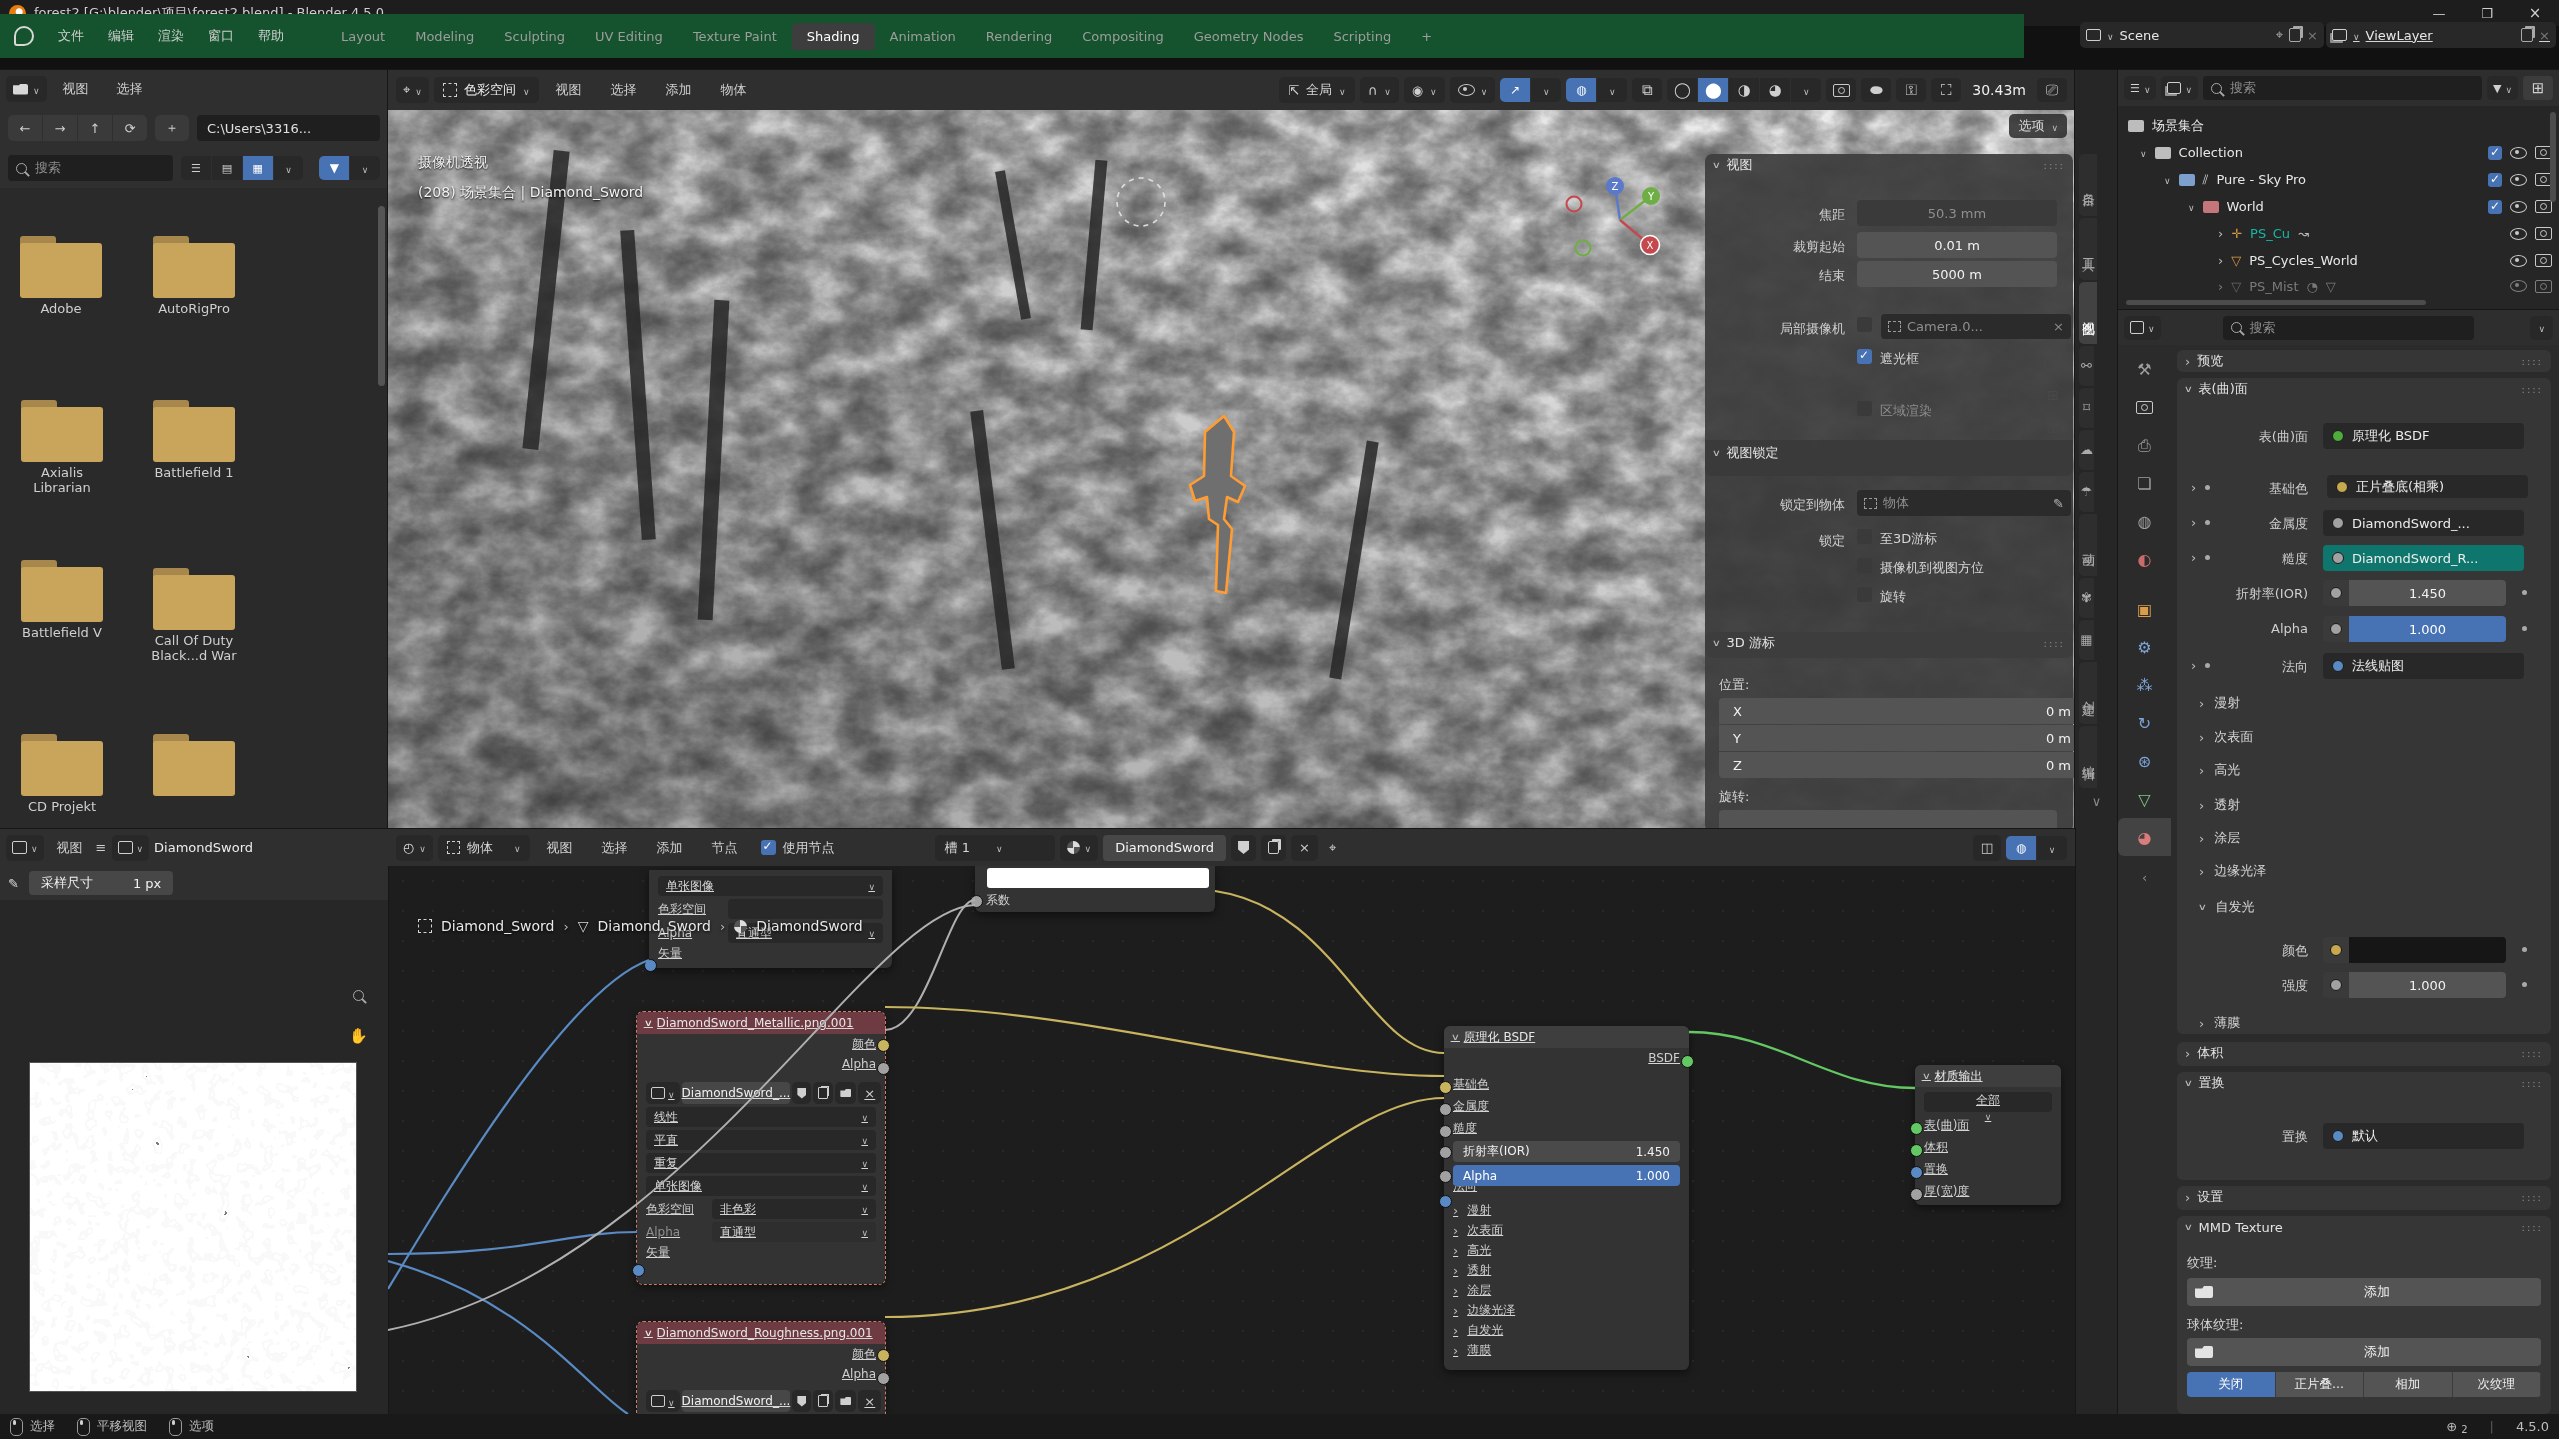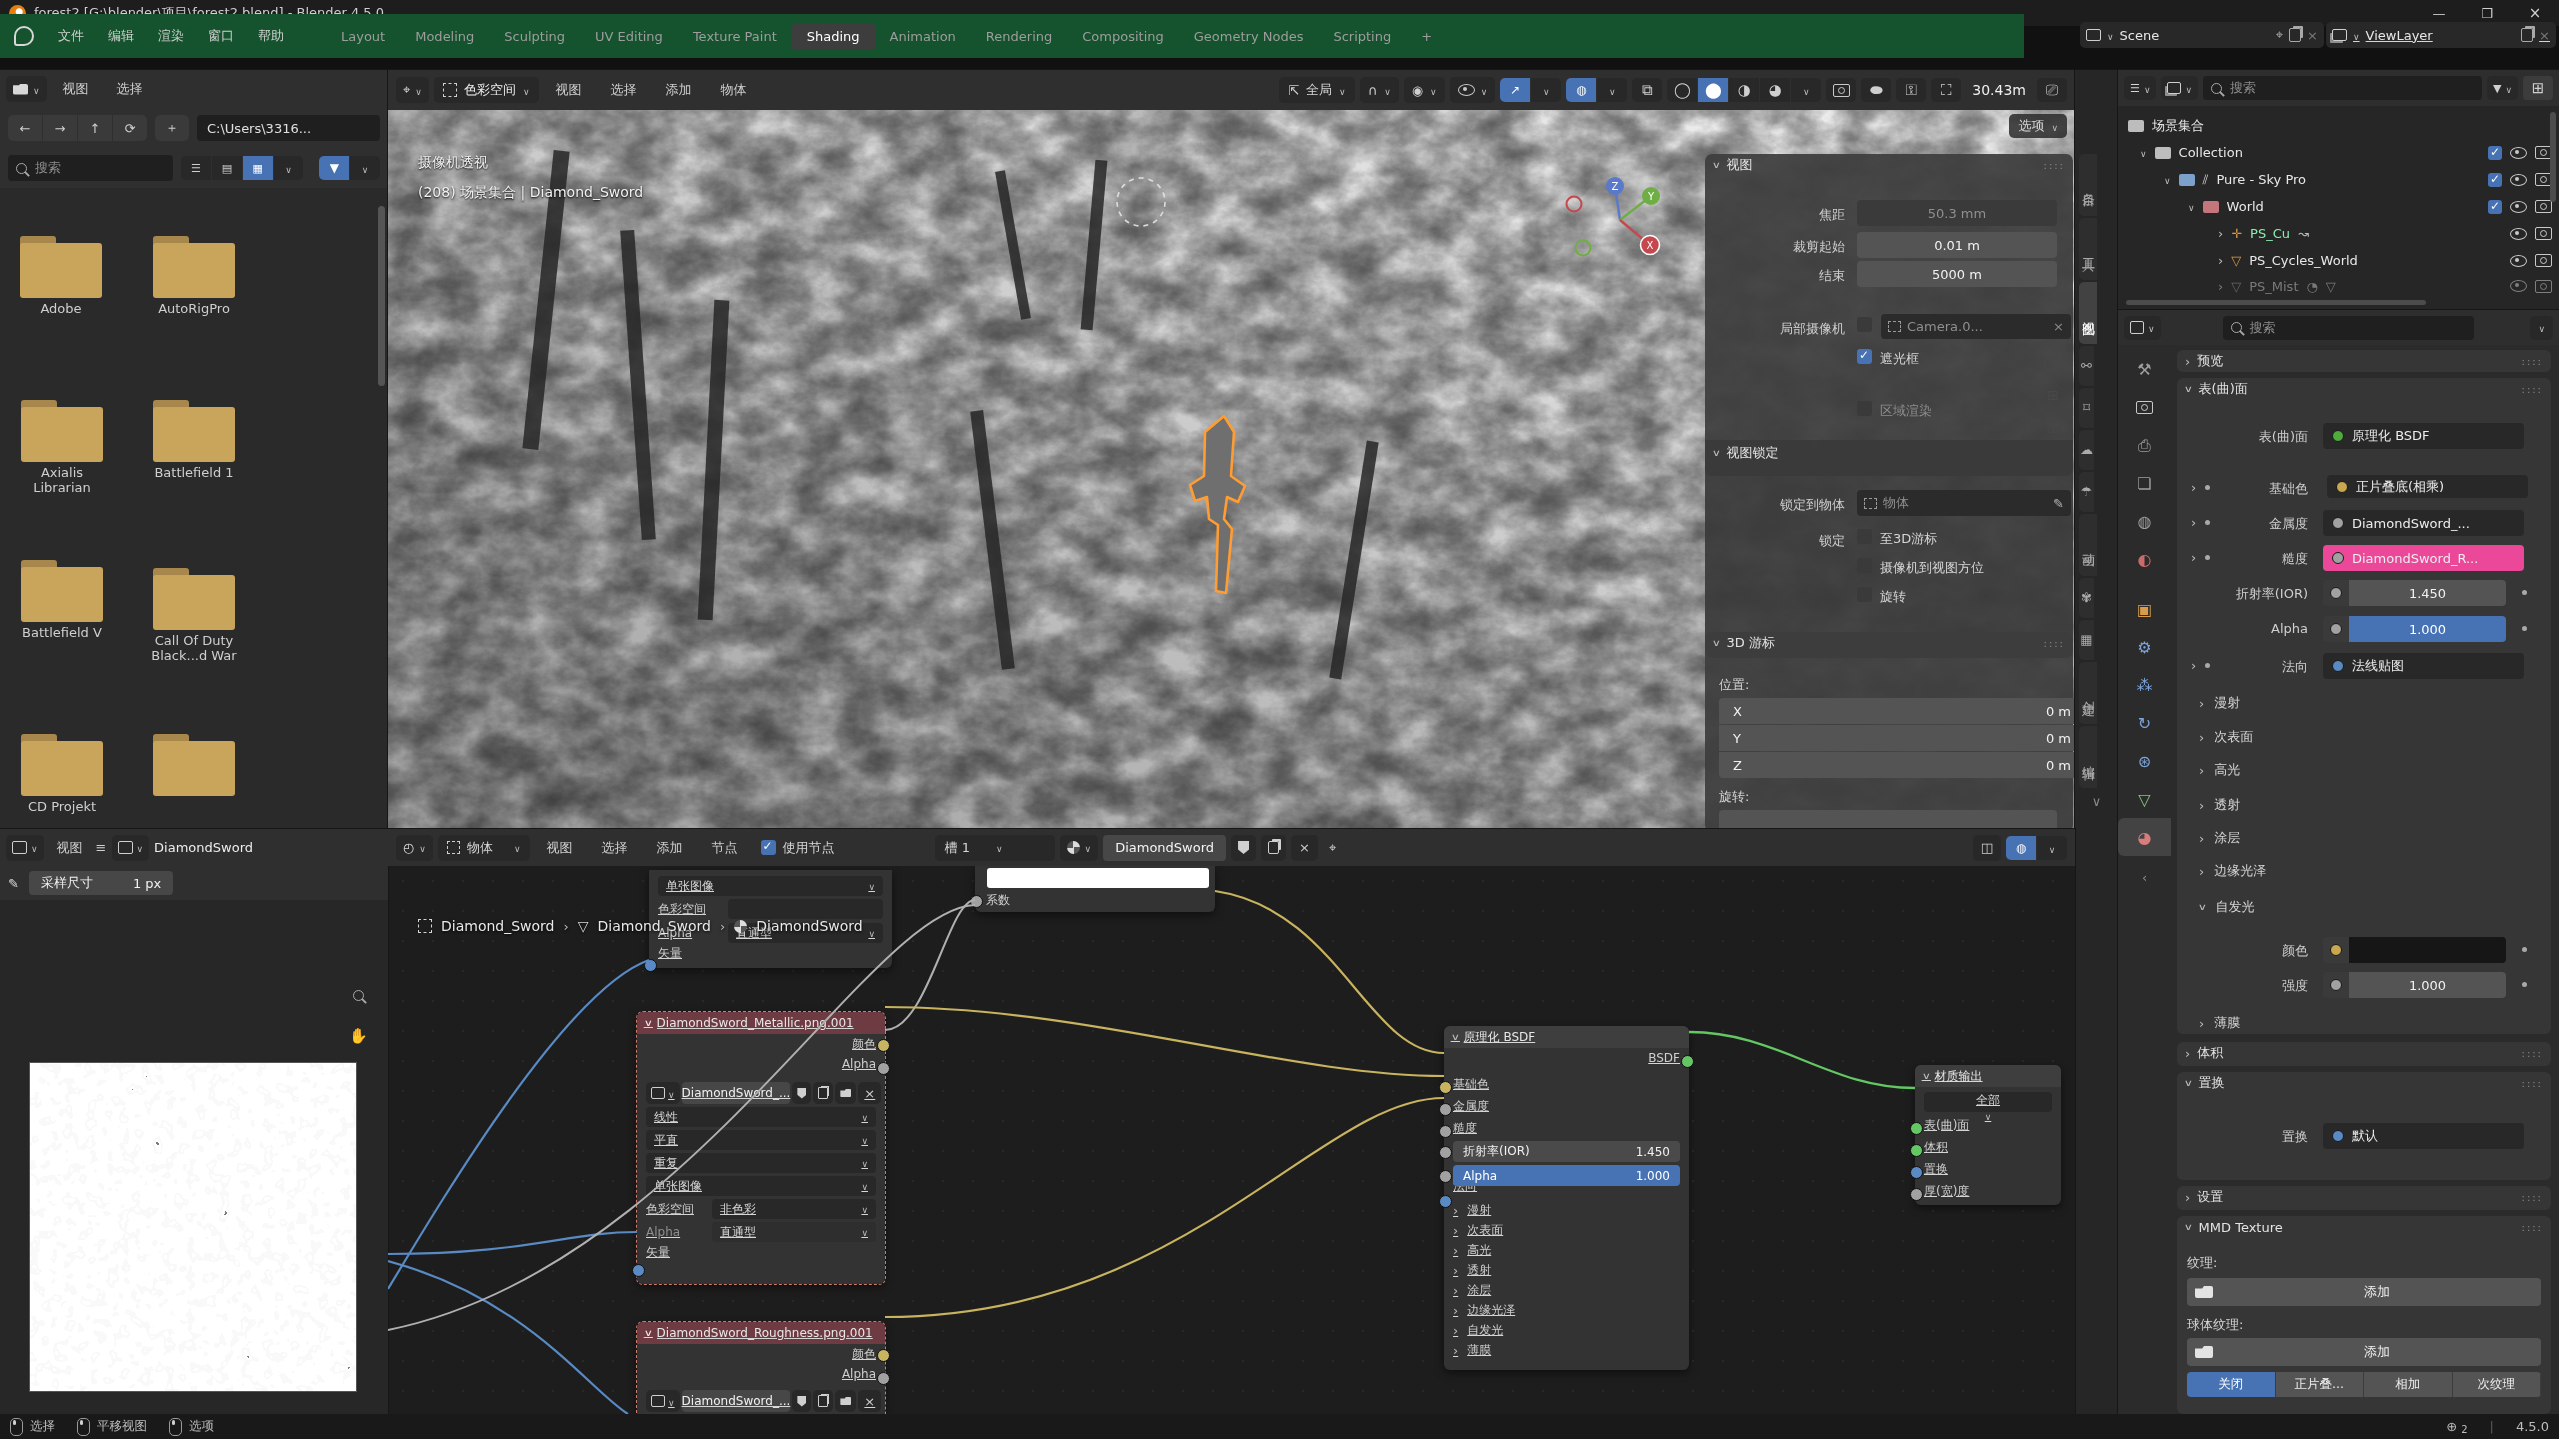--- a/index.html
+++ b/index.html
@@ -475,21 +475,21 @@
     <span class="chevd"></span>
     <span style="width:16px;height:12px;background:#c4767b;border-radius:2px;"></span>
     <span style="flex:1;color:#e8e8e8;">World</span>
     <span class="cbx on" style="width:14px;height:14px;"></span>
     <span class="eye"></span>
     <span class="cami"></span>
   </div>
   <div class="abs row" style="left:100px;top:150px;height:27px;gap:8px;width:334px;">
     <span class="chevr"></span>
     <span style="color:#dd9c44;">✛</span>
-    <span style="color:#86efac;">PS_Cu</span>
+    <span style="color:#14b8a6;">PS_Cu</span>
     <span style="color:#bdbdbd;">↝</span>
     <span style="flex:1;"></span>
     <span class="eye"></span>
     <span class="cami"></span>
   </div>
   <div class="abs row" style="left:100px;top:177px;height:27px;gap:8px;width:334px;">
     <span class="chevr"></span>
     <span style="color:#dd9c44;">▽</span>
     <span style="flex:1;color:#e8e8e8;">PS_Cycles_World</span>
     <span class="eye"></span>
@@ -589,21 +589,21 @@
       <div class="dfield" style="position:absolute;left:146px;top:132px;width:183px;height:26px;background:#282828;padding:0 9px;gap:8px;">
         <span class="dot" style="background:#a1a1a1;"></span>
         <span style="color:#ededed;">DiamondSword_...</span>
       </div>
 
       <div class="abs tree-toggle" style="left:14px;top:172px;">
           <span class="chevr"></span>
           <span class="decor"></span>
         </div>
       <div class="plab" style="left:0;top:172px;width:131px;">糙度</div>
-      <div class="dfield" style="position:absolute;left:146px;top:167px;width:183px;height:26px;background:#ec4899;padding:0 9px;gap:8px;">
+      <div class="dfield" style="position:absolute;left:146px;top:167px;width:183px;height:26px;background:#0f766e;padding:0 9px;gap:8px;">
         <span class="dot" style="background:#a1a1a1;"></span>
         <span style="color:#ededed;">DiamondSword_R...</span>
       </div>
 
       <div class="plab" style="left:0;top:207px;width:131px;">折射率(IOR)</div>
       <div class="row" style="position:absolute;left:146px;top:202px;width:183px;height:26px;border-radius:4px;overflow:hidden;">
         <span style="width:26px;height:26px;background:#3a3a3a;display:flex;align-items:center;justify-content:center;">
             <span class="dot" style="background:#a1a1a1;"></span>
           </span>
         <span class="field" style="flex:1;height:26px;border-radius:0;">1.450</span>

